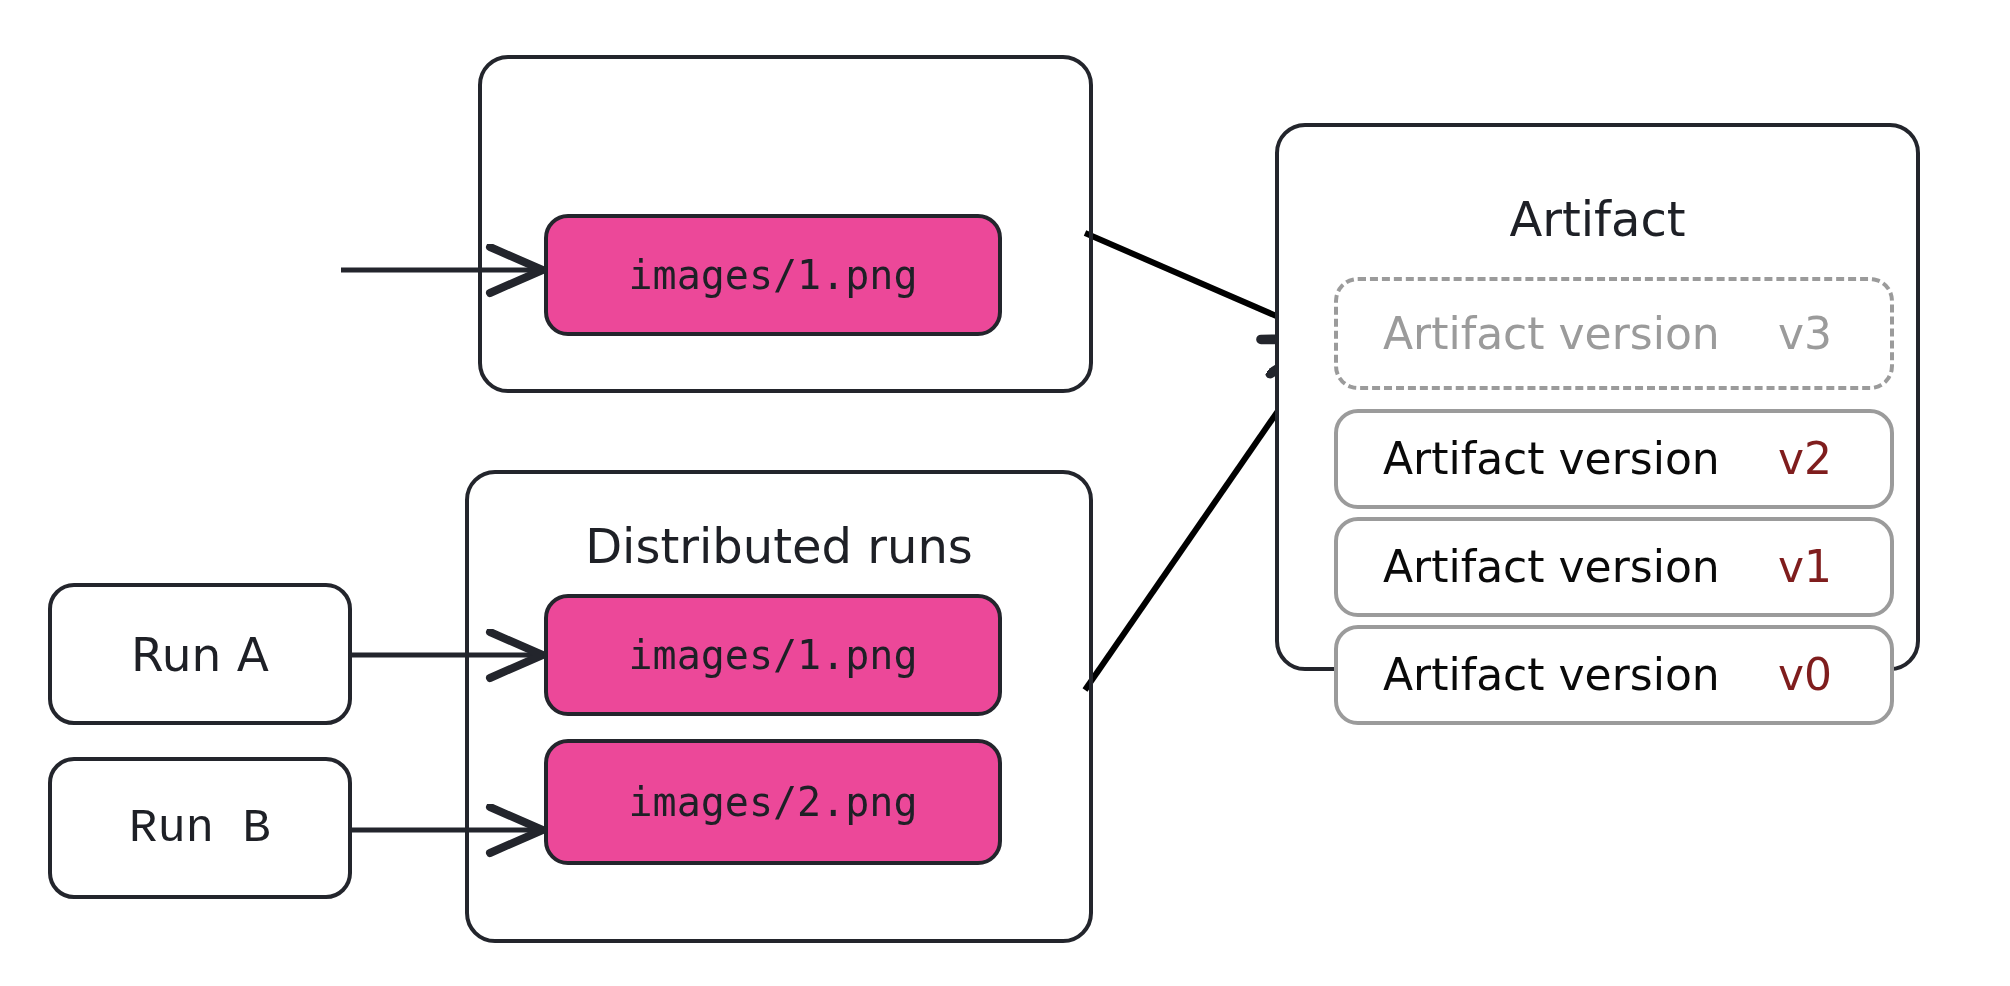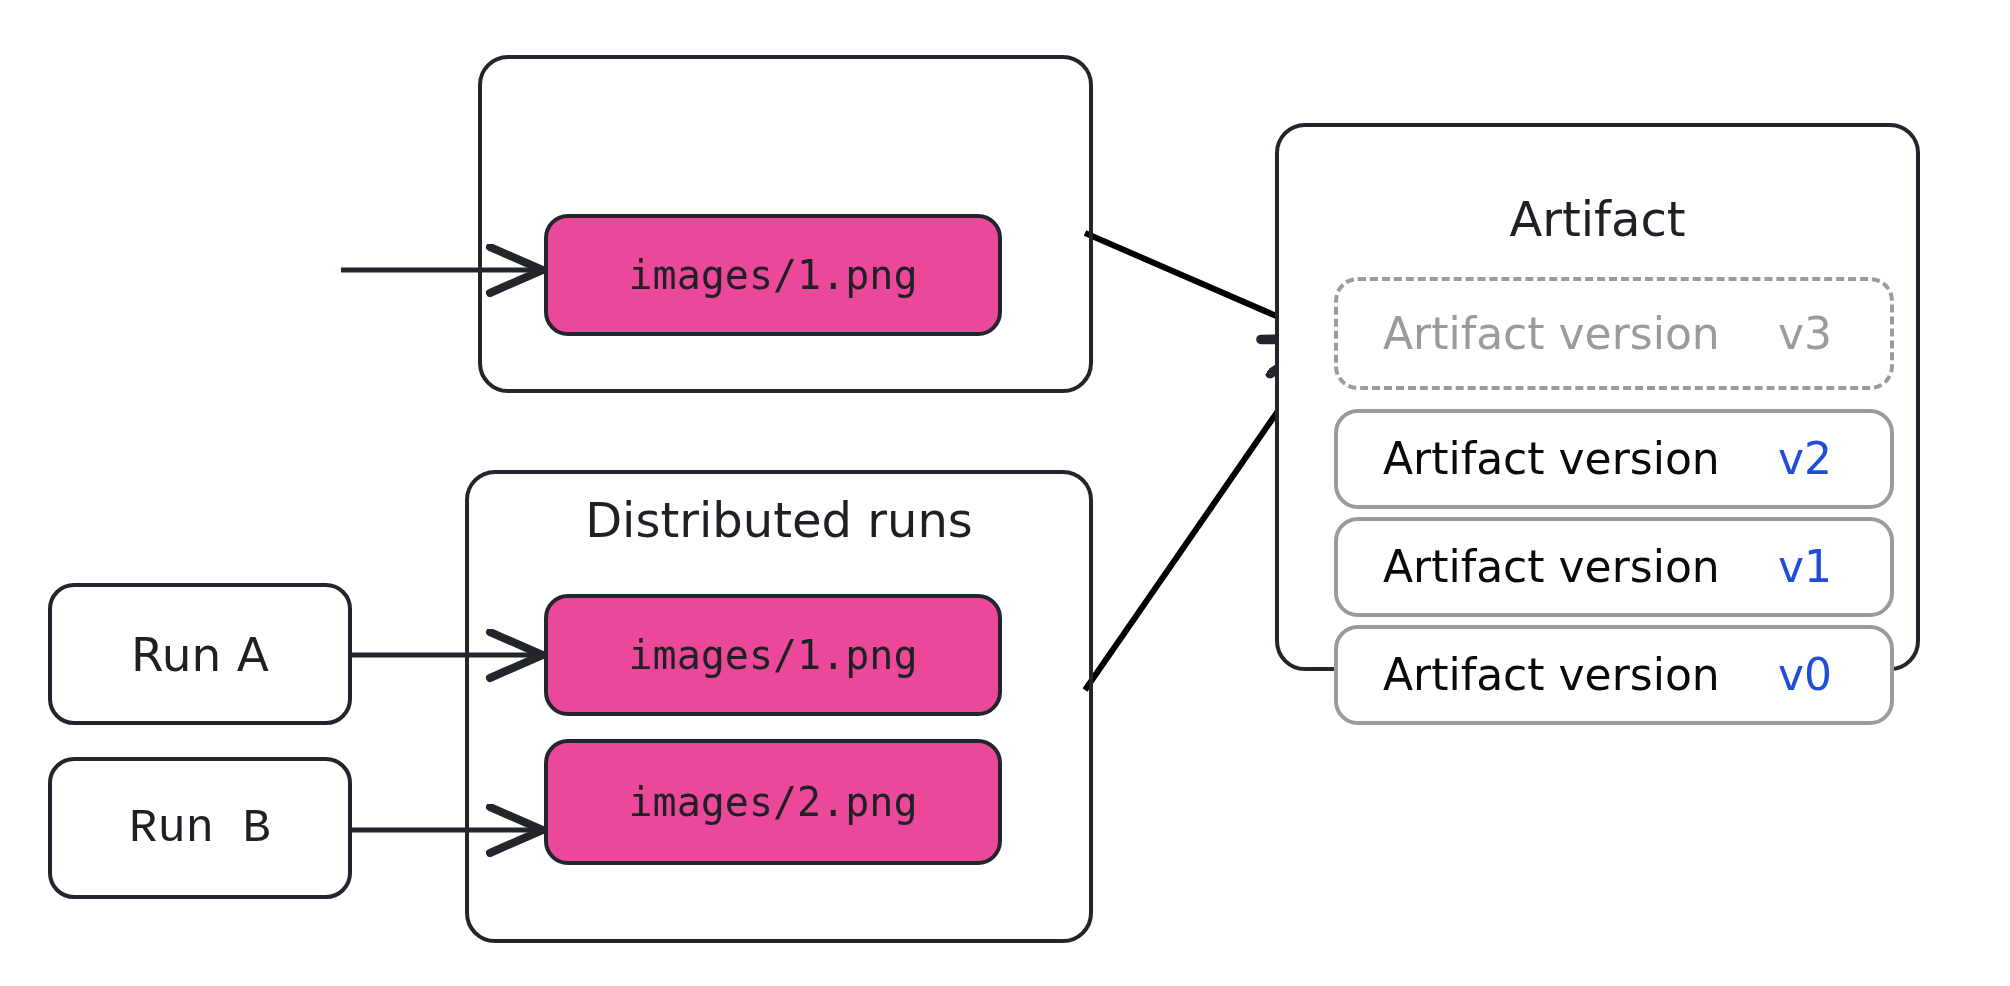--- a/index.html
+++ b/index.html
@@ -111,21 +111,21 @@
     font-size: 44px;
     line-height: 1;
     color: #0a0a0a;
     white-space: nowrap;
   }
   .version-tag {
     position: absolute;
     right: 58px;
     font-size: 44px;
     line-height: 1;
-    color: #1d4ed8;
+    color: #7f1d1d;
     white-space: nowrap;
   }
   .version-row.draft .version-name,
   .version-row.draft .version-tag {
     color: #9b9b9b;
   }
 
   
   #arrows {
     position: absolute;
@@ -169,21 +169,21 @@
   </div>
 
   <div class="box-dark group" style="position:absolute; left:478px; top:55px; width:607px; height:330px;">
 
     <div class="node file-chip" style="left:62px; top:155px; width:458px; height:122px;">
       <span class="file-label">images/1.png</span>
     </div>
   </div>
 
   <div class="box-dark group" style="position:absolute; left:465px; top:470px; width:620px; height:465px;">
-    <div class="group-title" style="top:22px;">Distributed runs</div>
+    <div class="group-title" style="top:48px;">Distributed runs</div>
 
     <div class="node file-chip" style="left:75px; top:120px; width:458px; height:122px;">
       <span class="file-label">images/1.png</span>
     </div>
 
     <div class="node file-chip" style="left:75px; top:265px; width:458px; height:126px;">
       <span class="file-label">images/2.png</span>
     </div>
   </div>
 

